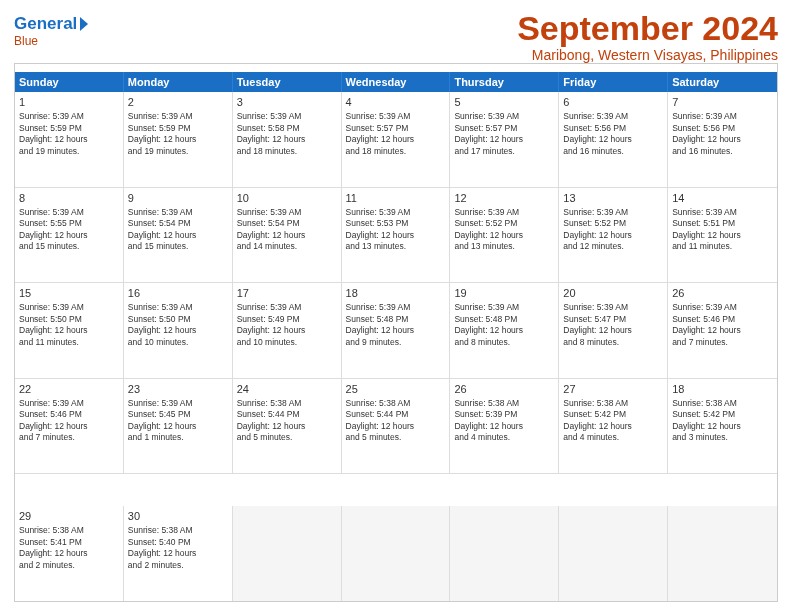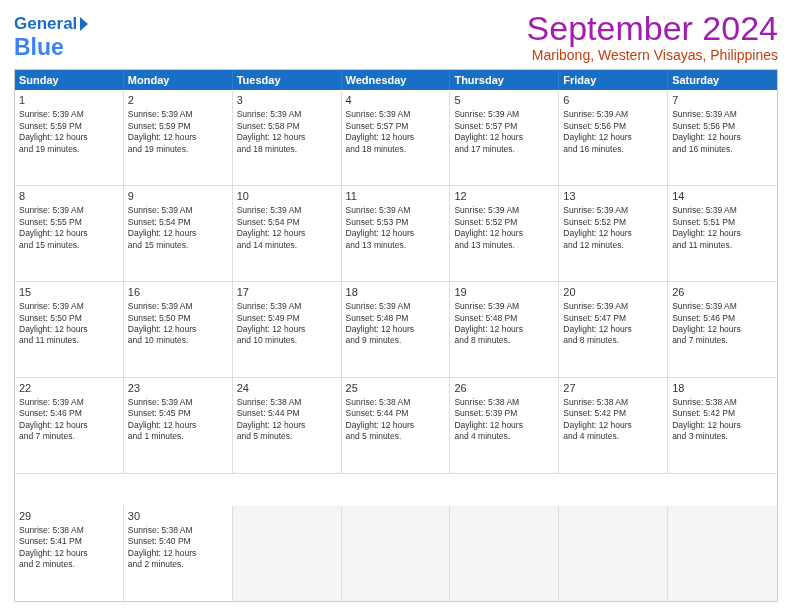--- a/index.html
+++ b/index.html
@@ -14,51 +14,51 @@
       width: 792px;
       height: 612px;
       padding: 10px 14px 10px 14px;
       display: flex;
       flex-direction: column;
     }
     .header {
       display: flex;
       justify-content: space-between;
       align-items: flex-start;
-      margin-bottom: 6px;
     }
     .logo {
       display: flex;
       flex-direction: column;
       align-items: flex-start;
       padding-top: 4px;
     }
     .title-area {
       text-align: right;
     }
     .month-title {
       font-size: 34px;
-      color: #a21caf;
-      font-weight: normal;
+      color: #c2410c;
+      font-weight: bold;
       line-height: 1.1;
     }
     .subtitle {
       font-size: 14px;
       color: #c2410c;
     }
     .calendar {
       flex: 1;
       display: flex;
       flex-direction: column;
       border: 1px solid #ccc;
     }
     .cal-header {
       display: grid;
       grid-template-columns: repeat(7, 1fr);
       background: #1a6fc4;
+      margin-top: 8px;
     }
     .cal-header-cell {
       color: #fff;
       font-size: 11px;
       font-weight: bold;
       padding: 4px 4px;
       text-align: left;
       border-right: 1px solid #2a7fd4;
     }
     .cal-header-cell:last-child { border-right: none; }
@@ -106,23 +106,23 @@
     }
     .logo-triangle {
       width: 0;
       height: 0;
       border-left: 8px solid #1a6fc4;
       border-top: 7px solid transparent;
       border-bottom: 7px solid transparent;
       margin-left: 1px;
     }
     .logo-blue-text {
-      font-size: 23px;
-      font-weight: bold;
-      color: #3b82f6;
+      font-size: 12px;
+      font-weight: normal;
+      color: #c2410c;
     }
   </style>
 </head>
 <body>
 
 <div class="page">
   <div class="header">
     <div class="logo">
       <div class="logo-row">
         <span class="logo-general">

